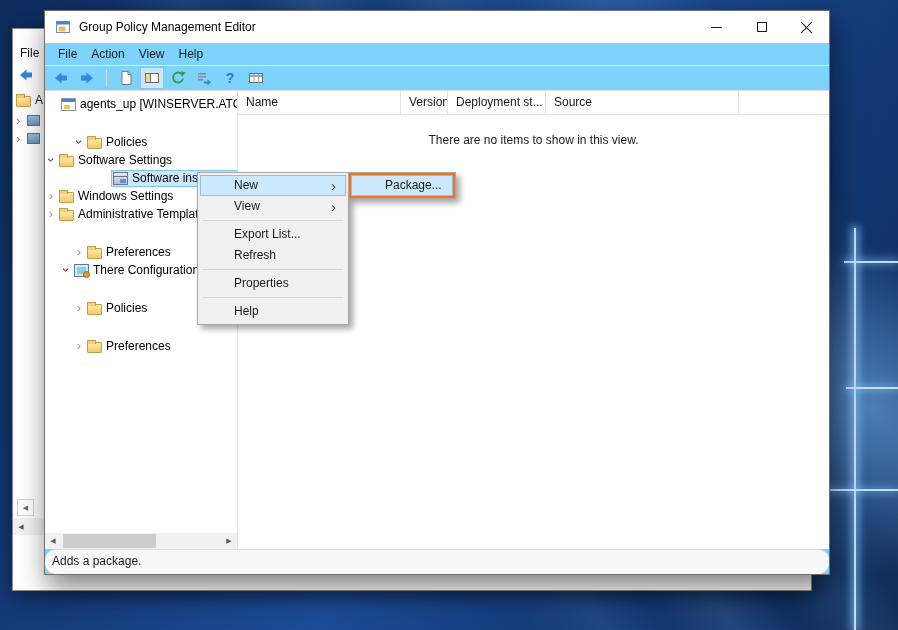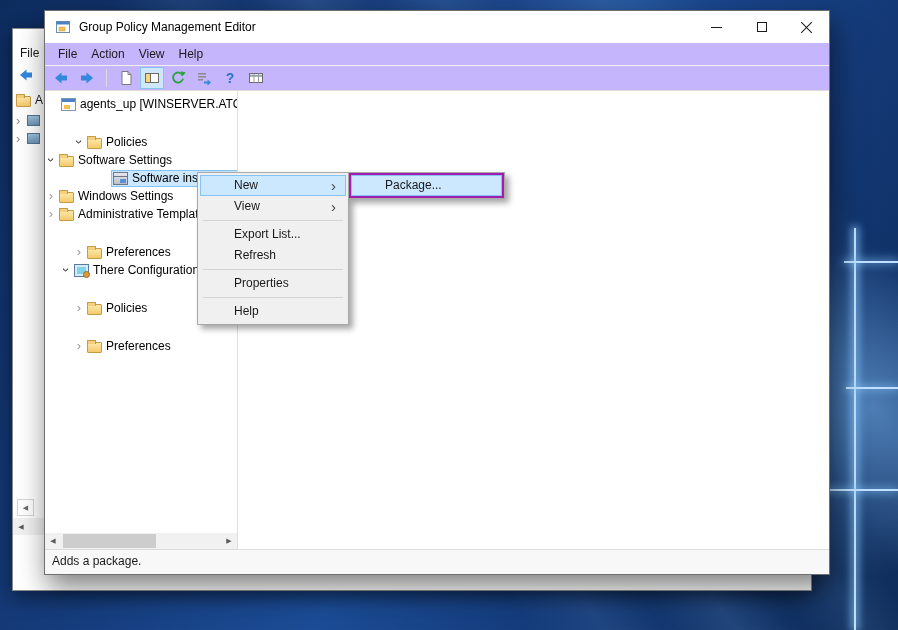--- a/index.html
+++ b/index.html
@@ -39,21 +39,21 @@
   .bgw-chevron::before { content:"›"; }
   .mini-icon { width:13px; height:11px; background:linear-gradient(#9cc4de,#6e94b8); border:1px solid #55738f; margin-right:3px; }
   .bgw-scroll-left { position:absolute; left:4px; top:470px; width:17px; height:17px; background:#fff;
     border:1px solid #d5d5d5; color:#6a6a6a; font-size:7px; display:flex; align-items:center; justify-content:center; }
   .bgw-scroll-left::before { content:"◀"; }
   .bgw-hscroll { position:absolute; left:0; top:489px; width:31px; height:17px; background:#f1f1f1; display:flex; align-items:center; }
   .bgw-hscroll .hs-arrow { width:16px; }
 
   
   .editor { position:absolute; left:44px; top:10px; width:786px; height:565px;
-    background:#c4b5fd; border:1px solid #6f6f6f; box-shadow:3px 12px 26px rgba(0,0,0,.5);
+    background:#7dd3fc; border:1px solid #6f6f6f; box-shadow:3px 12px 26px rgba(0,0,0,.5);
     display:flex; flex-direction:column; }
 
   .titlebar { height:32px; display:flex; align-items:center; background:#fff; flex:none; }
   .title-icon { margin-left:10px; width:16px; height:16px; flex:none; }
   .title-text { margin-left:8px; font-size:12px; color:#000; white-space:nowrap; }
   .caption-buttons { margin-left:auto; height:100%; display:flex; }
   .cap-btn { width:45px; height:100%; display:flex; align-items:center; justify-content:center; }
   .glyph-min { width:11px; height:1px; background:#1a1a1a; }
   .glyph-max { width:10px; height:10px; border:1px solid #1a1a1a; }
   .glyph-close { position:relative; width:13px; height:13px; }
@@ -117,27 +117,27 @@
   .col-headers { display:flex; height:24px; border-bottom:1px solid #e3e3e3; flex:none; }
   .col { height:24px; line-height:23px; padding:0 8px; border-right:1px solid #e3e3e3;
     font-size:12px; color:#191919; overflow:hidden; white-space:nowrap; }
   .col-headers div:nth-of-type(1) { width:163px; }
   .col-headers div:nth-of-type(2) { width:47px; }
   .col-headers div:nth-of-type(3) { width:98px; }
   .col-headers div:nth-of-type(4) { width:193px; }
   .empty-msg { padding-top:18px; text-align:center; font-size:12px; color:#1a1a1a; }
 
   .statusbar { height:25px; flex:none; border-top:1px solid #dcdcdc; background:#f8f8f8;
-    font-size:12px; color:#1a1a1a; padding:4px 7px; }
+    font-size:12px; color:#1a1a1a; padding:4px 7px;border-radius:11px; }
 
   
   .context-menu { position:absolute; left:197px; top:172px; width:152px; z-index:30;
     background:#f0f0f0; border:1px solid #a8a8a8; box-shadow:4px 4px 6px rgba(0,0,0,.35); padding:2px 0; }
-  .submenu { position:absolute; left:348px; top:172px; width:157px; z-index:31;
-    background:#a21caf; border:1px solid #a8a8a8; box-shadow:4px 4px 6px rgba(0,0,0,.35); padding:2px 0; }
+  .submenu { position:absolute; left:348px; top:172px; width:108px; z-index:31;
+    background:#f97316; border:1px solid #a8a8a8; box-shadow:4px 4px 6px rgba(0,0,0,.35); padding:2px 0; }
   .cm-row { position:relative; height:21px; line-height:19px; padding-left:33px; margin:0 2px;
     border:1px solid transparent; font-size:12px; color:#1a1a1a; }
   .cm-row.highlight { background:#cce8ff; border-color:#84c3f5; }
   .cm-arrow { display:none; }
   .cm-row.has-sub .cm-arrow { display:block; position:absolute; right:9px; top:0; height:19px;
     font-size:15px; color:#454545; }
   .cm-arrow::before { content:"›"; }
   .cm-row.separator { height:7px; padding:0; margin:0 3px; border:none; }
   .cm-row.separator::before { content:""; position:absolute; left:2px; right:2px; top:3px; height:1px; background:#d4d4d4; }
 </style>
@@ -348,20 +348,28 @@
       <div class="hscroll">
         <span class="hs-arrow hs-left"></span>
         <span class="hs-track">
             <span class="hs-thumb"></span>
           </span>
         <span class="hs-arrow hs-right"></span>
       </div>
     </div>
 
     <div class="list-pane">
+      <div class="col-headers">
+
+      <div class="col">Name</div>
+          <div class="col">Version</div>
+          <div class="col">Deployment st...</div>
+          <div class="col">Source</div>
+        </div>
+      <div class="empty-msg">There are no items to show in this view.</div>
     </div>
 
   </div>
 
   <div class="statusbar">
     <span>Adds a package.</span>
   </div>
 </div>
 
 <div class="context-menu">

